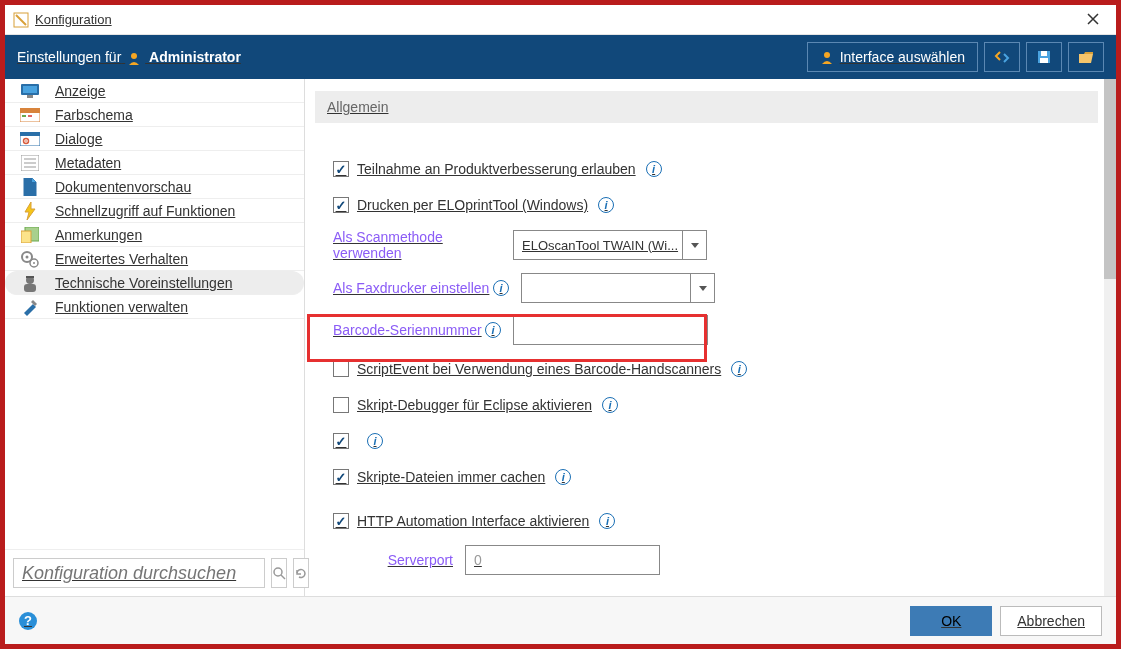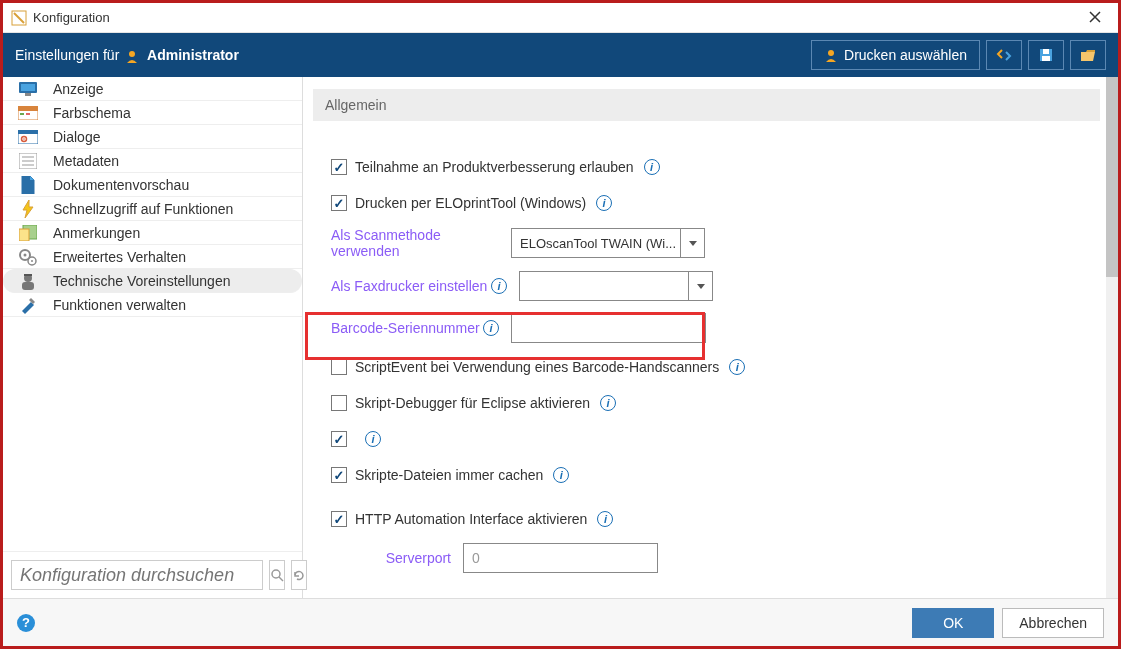--- a/index.html
+++ b/index.html
@@ -1,17 +1,17 @@
 <!DOCTYPE html>
 <html><head>
 <meta charset="utf-8">
 <style>
   * { box-sizing: border-box; }
   body { margin:0; font-family: "Segoe UI", Arial, sans-serif; font-size:14px; color:#333; background:#fff; }
-  .window { width:1121px; height:649px; display:flex; flex-direction:column; border:3px solid #b91c1c; position:relative; }
+  .window { width:1121px; height:649px; display:flex; flex-direction:column; border:5px solid #b91c1c; position:relative;text-decoration:underline; }
   .titlebar { height:30px; display:flex; align-items:center; padding:0 8px; background:#fff; border-bottom:1px solid #e5e5e5; }
   .titlebar .app-icon { width:16px; height:16px; margin-right:6px; display:flex; align-items:center; justify-content:center;}
   .titlebar .title { flex:1; font-size:13px; color:#333;}
   .titlebar .close { width:30px; text-align:center; font-size:16px; cursor:pointer; }
   .header { background:#11487a; color:#fff; height:44px; display:flex; align-items:center; padding:0 12px; }
   .header .settings-for { font-size:14px; }
   .header .admin { font-weight:bold; }
   .header .user-icon { display:inline-flex; vertical-align:middle; margin:0 4px 0 2px;}
   .header-spacer{flex:1;}
   .hdr-btn { border:1px solid #5b88b3; background:#11487a; color:#fff; height:30px; padding:0 12px; margin-left:6px; display:flex; align-items:center; cursor:pointer; }
@@ -39,21 +39,21 @@
   .dropdown{ display:flex; height:30px;}
   .dropdown .dd-text{ width:170px; border:1px solid #888; padding:0 8px; display:flex; align-items:center; font-size:13px; color:#333; overflow:hidden; white-space:nowrap; text-overflow:ellipsis;}
   .dropdown .dd-arrow{ width:24px; border:1px solid #888; border-left:none; display:flex; align-items:center; justify-content:center; cursor:pointer;}
   .txt-input{ width:195px; height:30px; border:1px solid #888; padding:0 8px; font-family:inherit; font-size:14px;}
   .txt-input.grey{ color:#999;}
   .highlight-box{ position:absolute; border:3px solid #e63030; pointer-events:none;}
   .footer{ height:48px; border-top:1px solid #ddd; background:#f7f7f7; display:flex; align-items:center; padding:0 14px;}
   .help{ width:18px; height:18px; border-radius:50%; background:#2a8fd8; color:#fff; display:flex; align-items:center; justify-content:center; font-size:13px; font-weight:bold; cursor:pointer;}
   .footer-spacer{flex:1;}
   .ftr-btn{ min-width:82px; height:30px; border:1px solid #bbb; background:#fff; margin-left:8px; display:flex; align-items:center; justify-content:center; cursor:pointer; padding:0 16px;}
-  .ftr-btn.primary{ background:#3d7bb5; color:#ffffff; border-color:#3d7bb5;}
+  .ftr-btn.primary{ background:#3d7bb5; color:#000000; border-color:#3d7bb5;}
   .vscroll{ position:absolute; right:0; top:0; width:12px; height:100%; background:#f0f0f0;}
   .vthumb{ position:absolute; right:0; top:0; width:12px; height:200px; background:#c4c4c4;}
   .content-wrap{position:relative; flex:1;}
 </style>
 </head>
 <body>
 
 <div class="window">
   <div class="titlebar">
     <span class="app-icon">
@@ -80,21 +80,21 @@
           </svg>
       </span>
       <span class="admin">Administrator</span>
     </span>
     <span class="header-spacer"></span>
     <div class="hdr-btn">
       <svg width="14" height="14">
           <circle cx="7" cy="5" r="3" fill="#f5a623"></circle>
           <path d="M2 14 Q7 8 12 14" fill="#f5a623"></path>
         </svg>
-      <span>Drucken auswählen</span>
+      <span>Interface auswählen</span>
     </div>
     <div class="hdr-btn icon-btn">
       <svg width="16" height="14">
           <path d="M6 2 L2 6 L6 10" fill="none" stroke="#f5a623" stroke-width="2"></path>
           <path d="M10 4 L14 8 L10 12" fill="none" stroke="#4aa3e0" stroke-width="2"></path>
         </svg>
     </div>
     <div class="hdr-btn icon-btn">
       <svg width="14" height="14">
           <rect x="1" y="1" width="12" height="12" fill="#4aa3e0"></rect>

